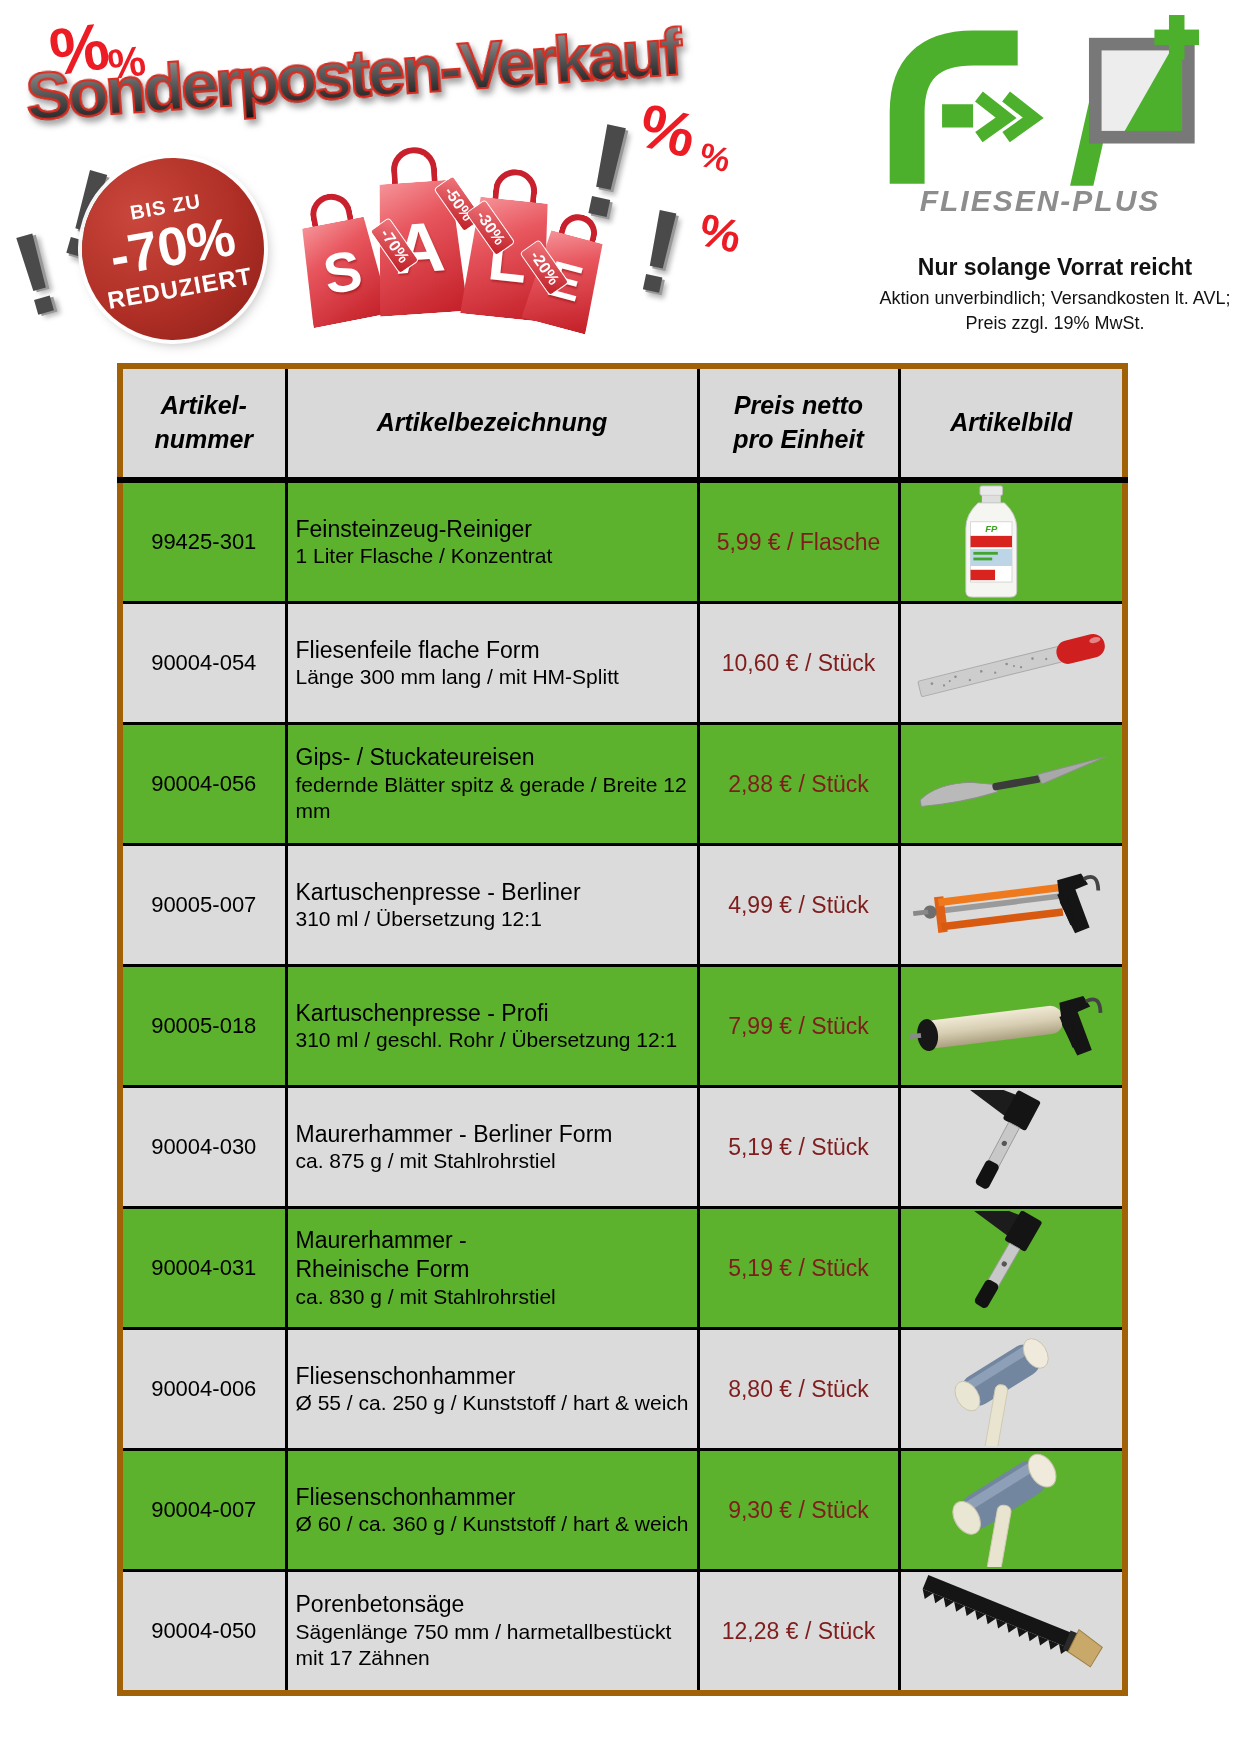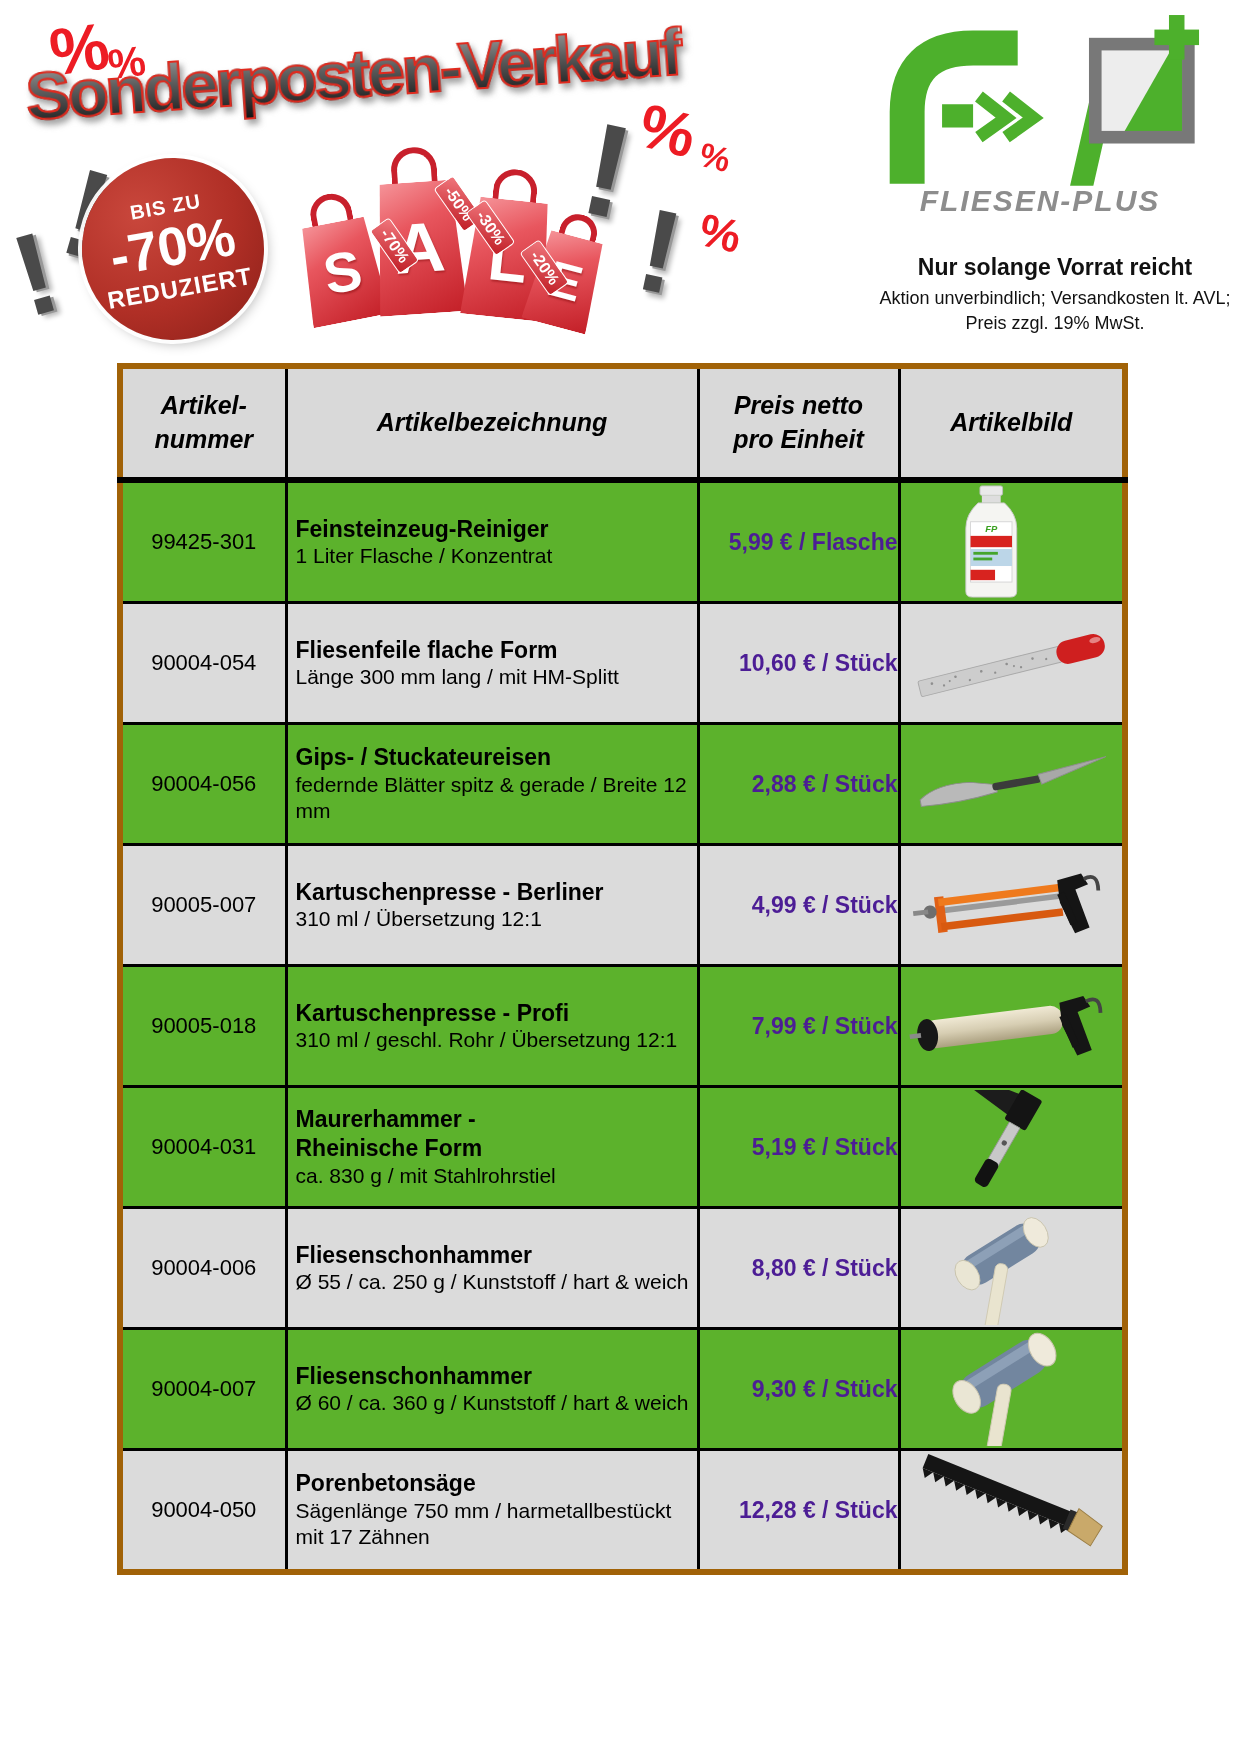--- a/index.html
+++ b/index.html
@@ -92,23 +92,23 @@
   .price-table col.c3{ width:201px; } .price-table col.c4{ width:226px; }
   .price-table th, .price-table td{ border:3px solid #000; vertical-align:middle; }
   .price-table thead th{ height:114px; background:#d9d9d9; border-bottom:6px solid #000;
     font-size:25px; font-weight:bold; font-style:italic; text-align:center;
     white-space:pre-line; line-height:1.35; color:#000; }
   .price-table tbody tr{ height:121px; }
   tr.row-green td{ background:#5cb22c; }
   tr.row-gray  td{ background:#dbdbdb; }
   td.cell-number{ text-align:center; font-size:22px; color:#000; }
   td.cell-name{ padding:4px 6px 4px 8px; }
-  .p-name{ display:block; font-size:23px; font-weight:bold; color:#000; line-height:1.25; white-space:pre-line; }
+  .p-name{ display:block; font-size:23px; font-weight:normal; color:#000; line-height:1.25; white-space:pre-line; }
   .p-desc{ display:block; font-size:21px; color:#000000; line-height:1.25; }
-  td.cell-price{ text-align:right; font-size:23px; font-weight:bold; color:#4c1d95; }
+  td.cell-price{ text-align:center; font-size:23px; font-weight:normal; color:#7f1d1d; }
   td.cell-image{ text-align:right; padding:2px; }
   td.cell-image svg{ display:block; width:218px; height:114px; margin:0 auto; }
 </style>
 </head>
 <body>
 
 <div class="stage">
 
   <span class="pct pct-1">%</span>
   <span class="pct pct-2">%</span>
@@ -313,20 +313,39 @@
               <ellipse cx="19" cy="53" rx="11" ry="17" fill="#171717"></ellipse>
               <rect x="0" y="50" width="12" height="5" fill="#8a8a8a"></rect>
               <path d="M162,36 L188,32 L194,44 L180,48 L190,90 L174,94 L162,60 Z" fill="#151515"></path>
               <path d="M164,50 L174,84" stroke="#151515" stroke-width="8"></path>
               <path d="M190,38 Q206,32 204,52" stroke="#444444" stroke-width="4" fill="none"></path>
             </g>
           </svg>
         </td>
       </tr>
 
+      <tr class="row-gray">
+        <td class="cell-number">90004-030</td>
+        <td class="cell-name">
+          <span class="p-name">Maurerhammer - Berliner Form</span>
+          <span class="p-desc">ca. 875 g / mit Stahlrohrstiel</span>
+        </td>
+        <td class="cell-price">5,19 € / Stück</td>
+        <td class="cell-image">
+          <svg viewBox="0 0 226 121">
+            <g transform="translate(34,-6) rotate(28 90 40) scale(0.92)">
+              <path d="M4,28 L78,19 L78,47 L26,39 Z" fill="#1c1c1c"></path>
+              <rect x="76" y="13" width="30" height="38" rx="3" fill="#141414"></rect>
+              <rect x="84" y="51" width="14" height="64" fill="#c8c8c8" stroke="#9a9a9a"></rect>
+              <circle cx="91" cy="75" r="3" fill="#555555"></circle>
+              <rect x="82" y="100" width="17" height="32" rx="5" fill="#121212"></rect>
+            </g>
+          </svg>
+        </td>
+      </tr>
 
       <tr class="row-green">
         <td class="cell-number">90004-031</td>
         <td class="cell-name">
           <span class="p-name">Maurerhammer -
 Rheinische Form</span>
           <span class="p-desc">ca. 830 g / mit Stahlrohrstiel</span>
         </td>
         <td class="cell-price">5,19 € / Stück</td>
         <td class="cell-image">

